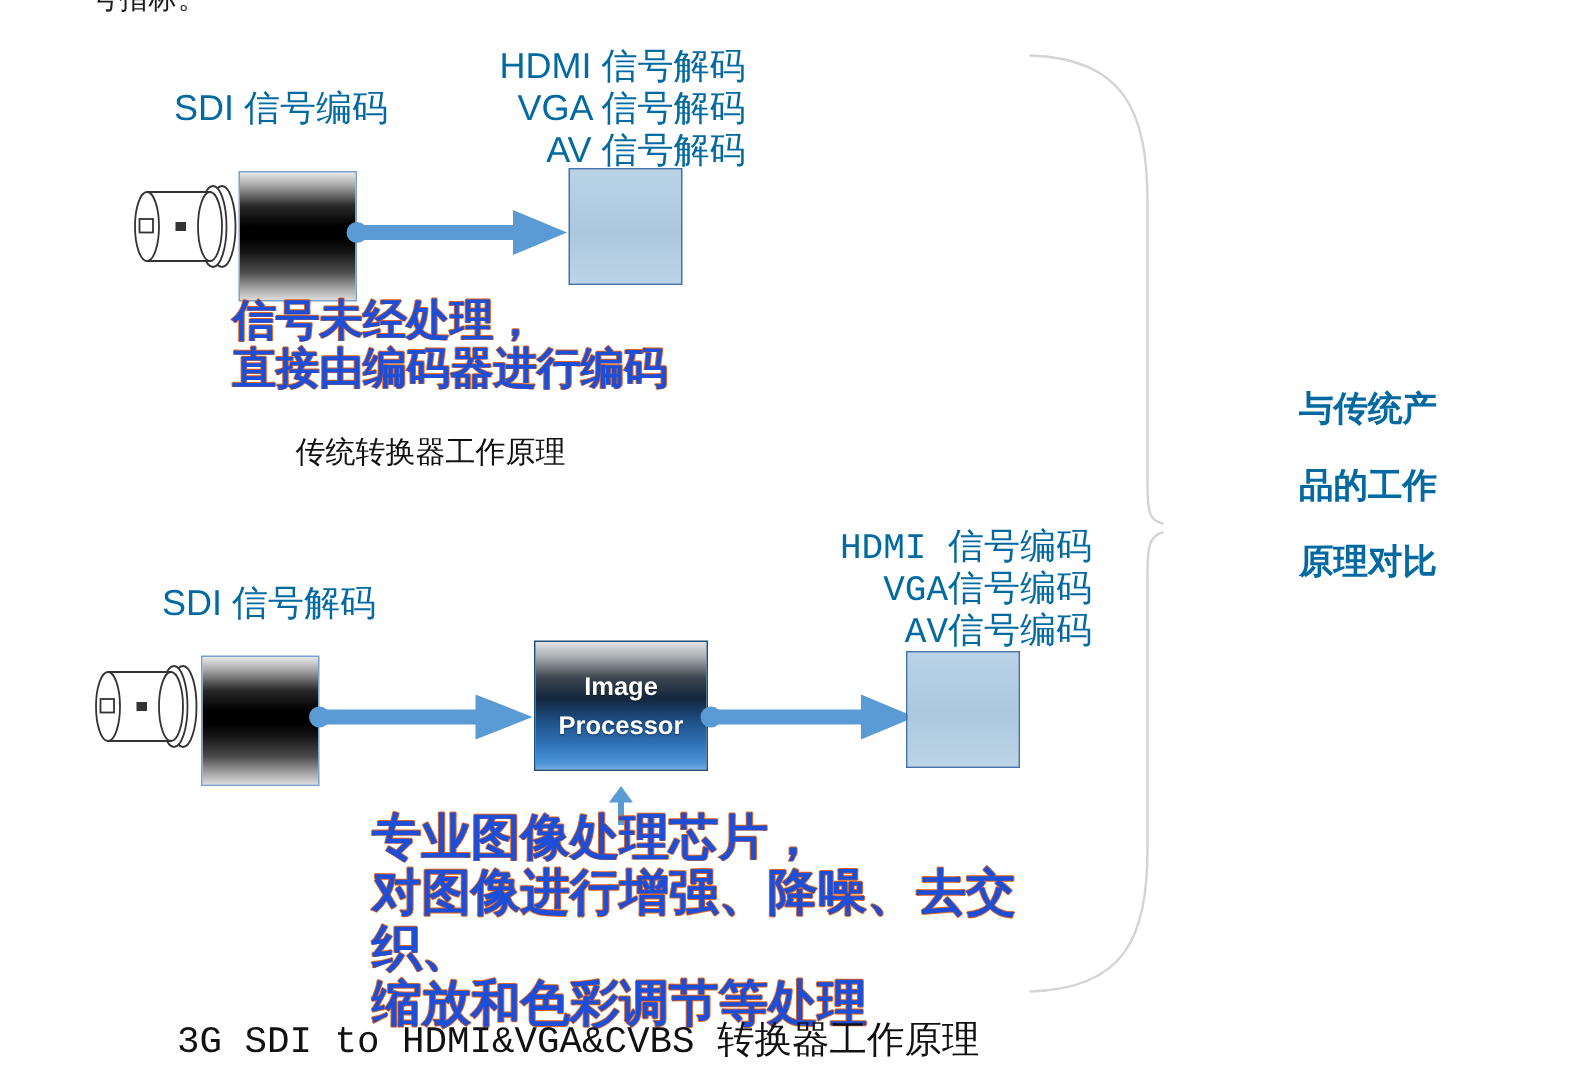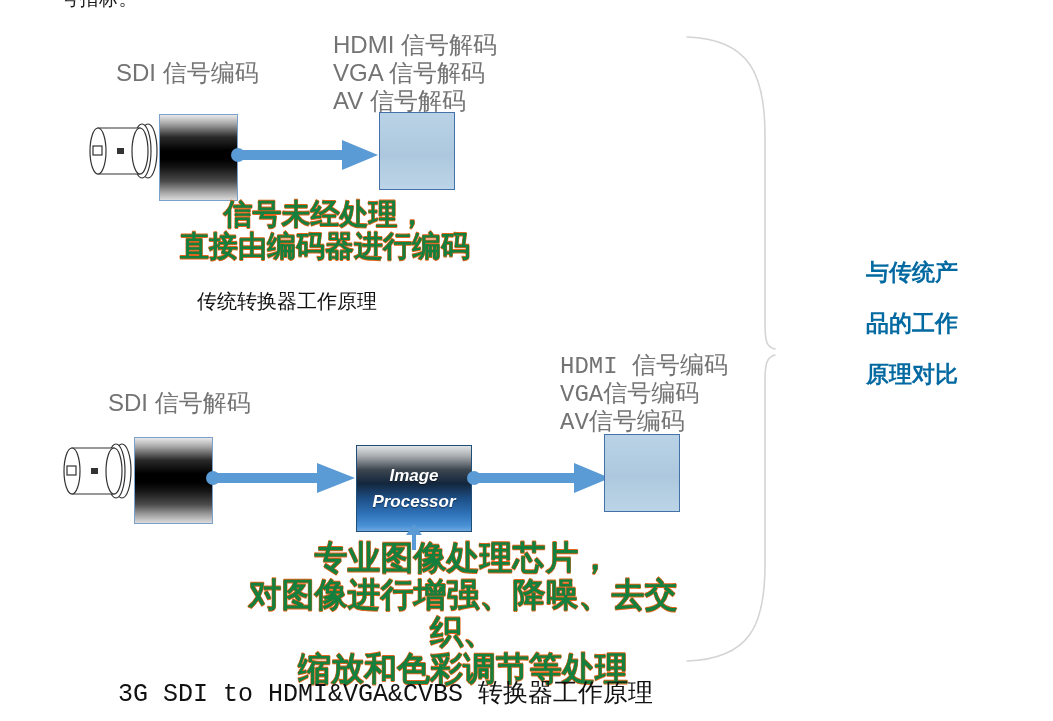--- a/index.html
+++ b/index.html
@@ -29,23 +29,24 @@
     font-size: 19px;
     color: #1a1a1a;
     letter-spacing: 0.5px;
     white-space: nowrap;
   }
 
   
   .label {
     font-family: "Liberation Sans", "DejaVu Sans", sans-serif;
     font-size: 24px;
-    color: #737373;
+    color: #0369a1;
     line-height: 28px;
     white-space: pre;
+    text-align: right;
   }
   .label-lines { white-space: pre-line; }
 
   
   .blackbox {
     border: 1px solid #7BA0CB;
     background: linear-gradient(to bottom,
         #e9e9e9 0%,
         #a8a8a8 10%,
         #2a2a2a 26%,
@@ -84,23 +85,23 @@
     justify-content: center;
     color: #ffffff;
     font-weight: bold;
     font-size: 17px;
     line-height: 26px;
     text-shadow: 0 1px 1px rgba(0,0,0,0.45);
   }
 
   
   .orange {
-    color: #15803d;
+    color: #1d4ed8;
     font-weight: bold;
-    text-align: center;
+    text-align: left;
     line-height: 1.12;
     letter-spacing: 0px;
     white-space: pre-line;
     font-family: "Liberation Sans", "DejaVu Sans", sans-serif;
     text-shadow:
        0.6px 0 0 #E2631B, -0.6px 0 0 #E2631B,
        0 0.6px 0 #E2631B, 0 -0.6px 0 #E2631B;
   }
   .orange-1 { font-size: 29px; }
   .orange-2 { font-size: 33px; }
@@ -194,21 +195,21 @@
   <div class="abs blackbox" style="left:134px; top:437px; width:79px; height:87px;"></div>
 
   <div class="abs" style="left:205px; top:456px; width:152px; height:44px;">
     <svg width="152" height="44" viewBox="0 0 152 44">
       <circle cx="8" cy="22" r="7" fill="#5B9BD5"></circle>
       <rect x="6" y="17" width="112" height="10" fill="#5B9BD5"></rect>
       <polygon points="112,7 150,22 112,37" fill="#5B9BD5"></polygon>
     </svg>
   </div>
 
-  <div class="abs procbox" style="left:356px; top:445px; width:116px; height:87px;font-style:italic;">
+  <div class="abs procbox" style="left:356px; top:427px; width:116px; height:87px;">
     <span>Image</span>
     <span>Processor</span>
   </div>
 
   <div class="abs" style="left:466px; top:456px; width:152px; height:44px;">
     <svg width="152" height="44" viewBox="0 0 152 44">
       <circle cx="8" cy="22" r="7" fill="#5B9BD5"></circle>
       <rect x="6" y="17" width="108" height="10" fill="#5B9BD5"></rect>
       <polygon points="108,7 144,22 108,37" fill="#5B9BD5"></polygon>
     </svg>

